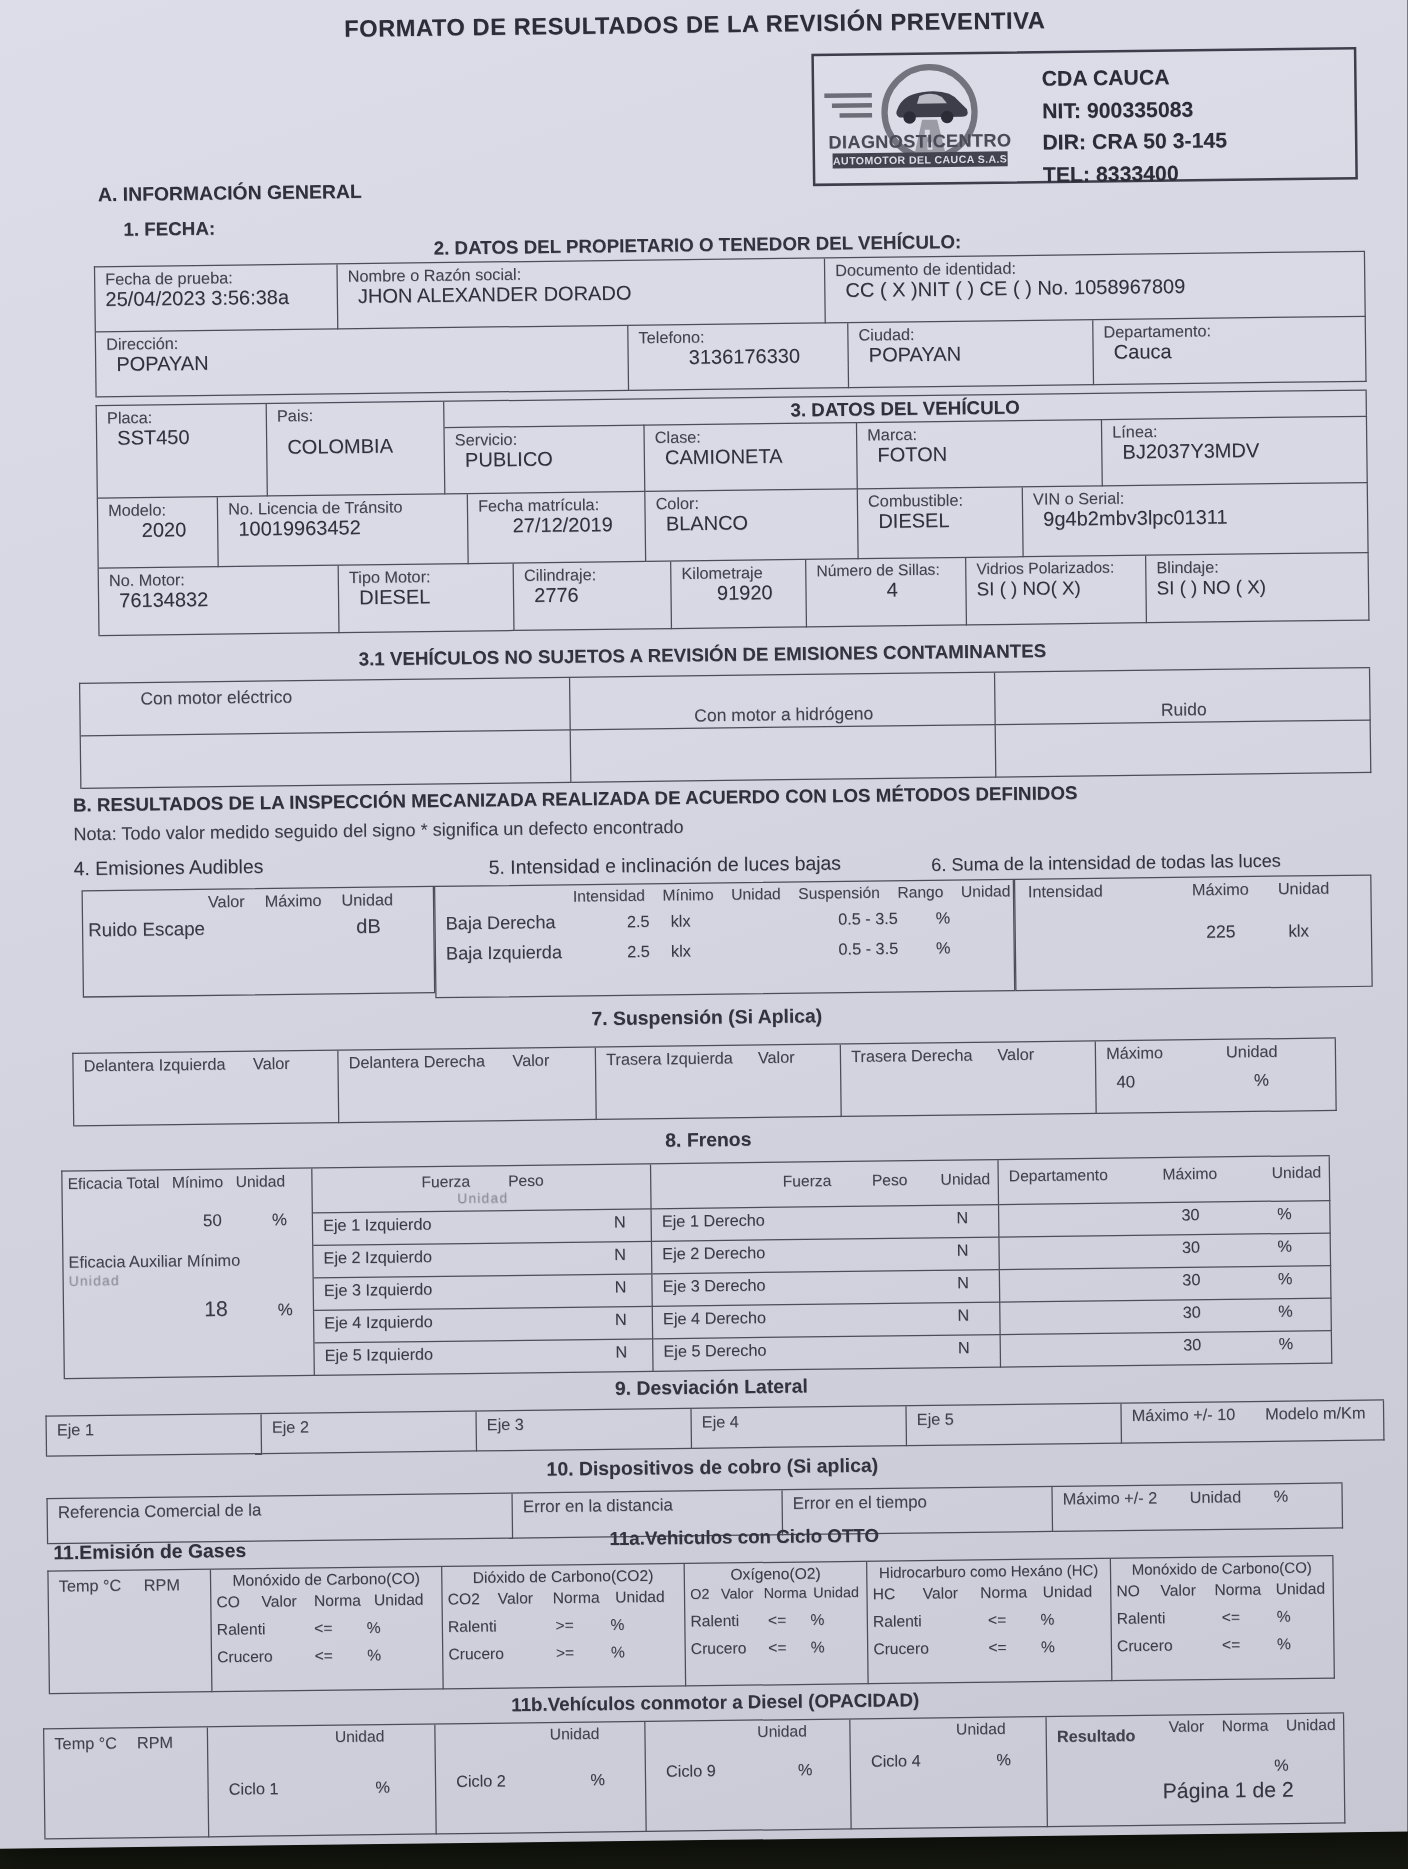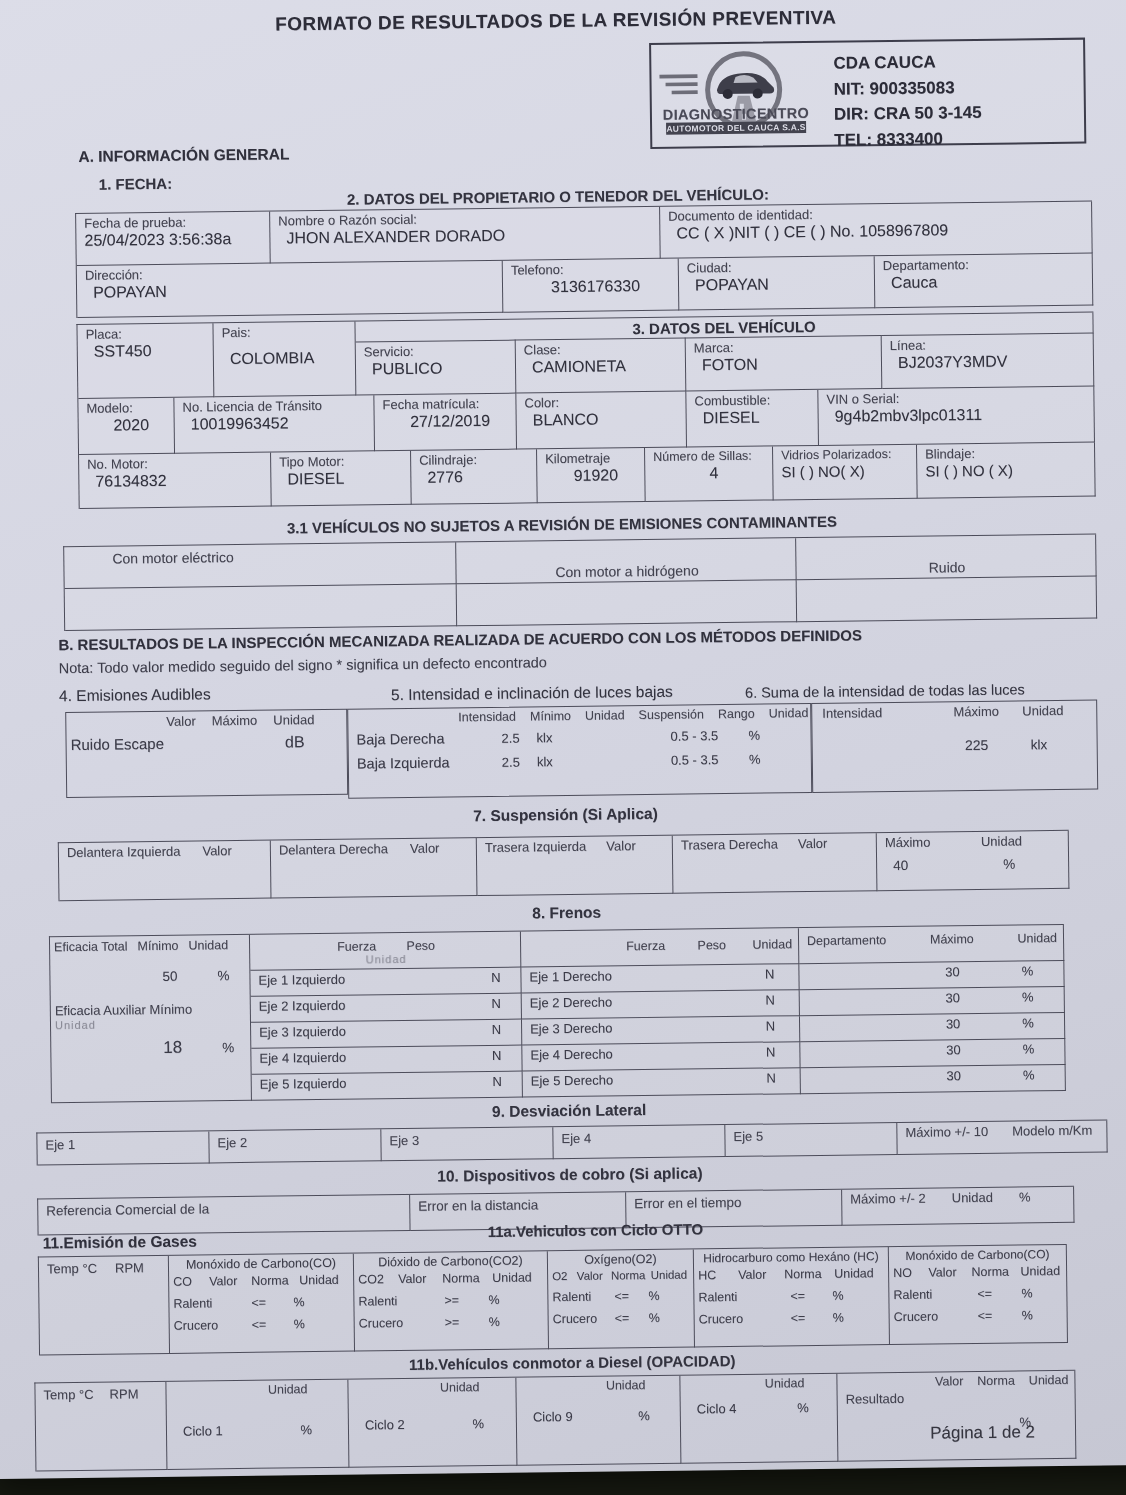--- a/index.html
+++ b/index.html
@@ -606,21 +606,21 @@
       </div>
       <div class="cell" style="width:157px;height:88px;display:flex;flex-direction:column;">
         <div style="text-align:right;padding-right:26px;" class="lbl sm">Unidad</div>
         <div class="gridrow" style="margin-top:10px;padding:0 22px 0 8px;justify-content:space-between;">
               <span style="font-size:13px;">Ciclo 4</span>
               <span style="font-size:13px;">%</span>
             </div>
       </div>
       <div class="cell" style="flex:1;height:88px;">
         <div class="gridrow" style="justify-content:space-between;align-items:flex-start;">
-          <span class="lbl" style="padding-top:16px;">Resultado</span>
+          <span class="lbl" style="padding-top:6px;font-weight:bold;">Resultado</span>
           <span class="gridrow" style="gap:14px;">
             <span class="lbl sm">Valor</span>
             <span class="lbl sm">Norma</span>
             <span class="lbl sm">Unidad</span>
           </span>
         </div>
         <div style="text-align:right;padding:10px 38px 0 0;font-size:13px;">%</div>
       </div>
     </div>
   </div>

